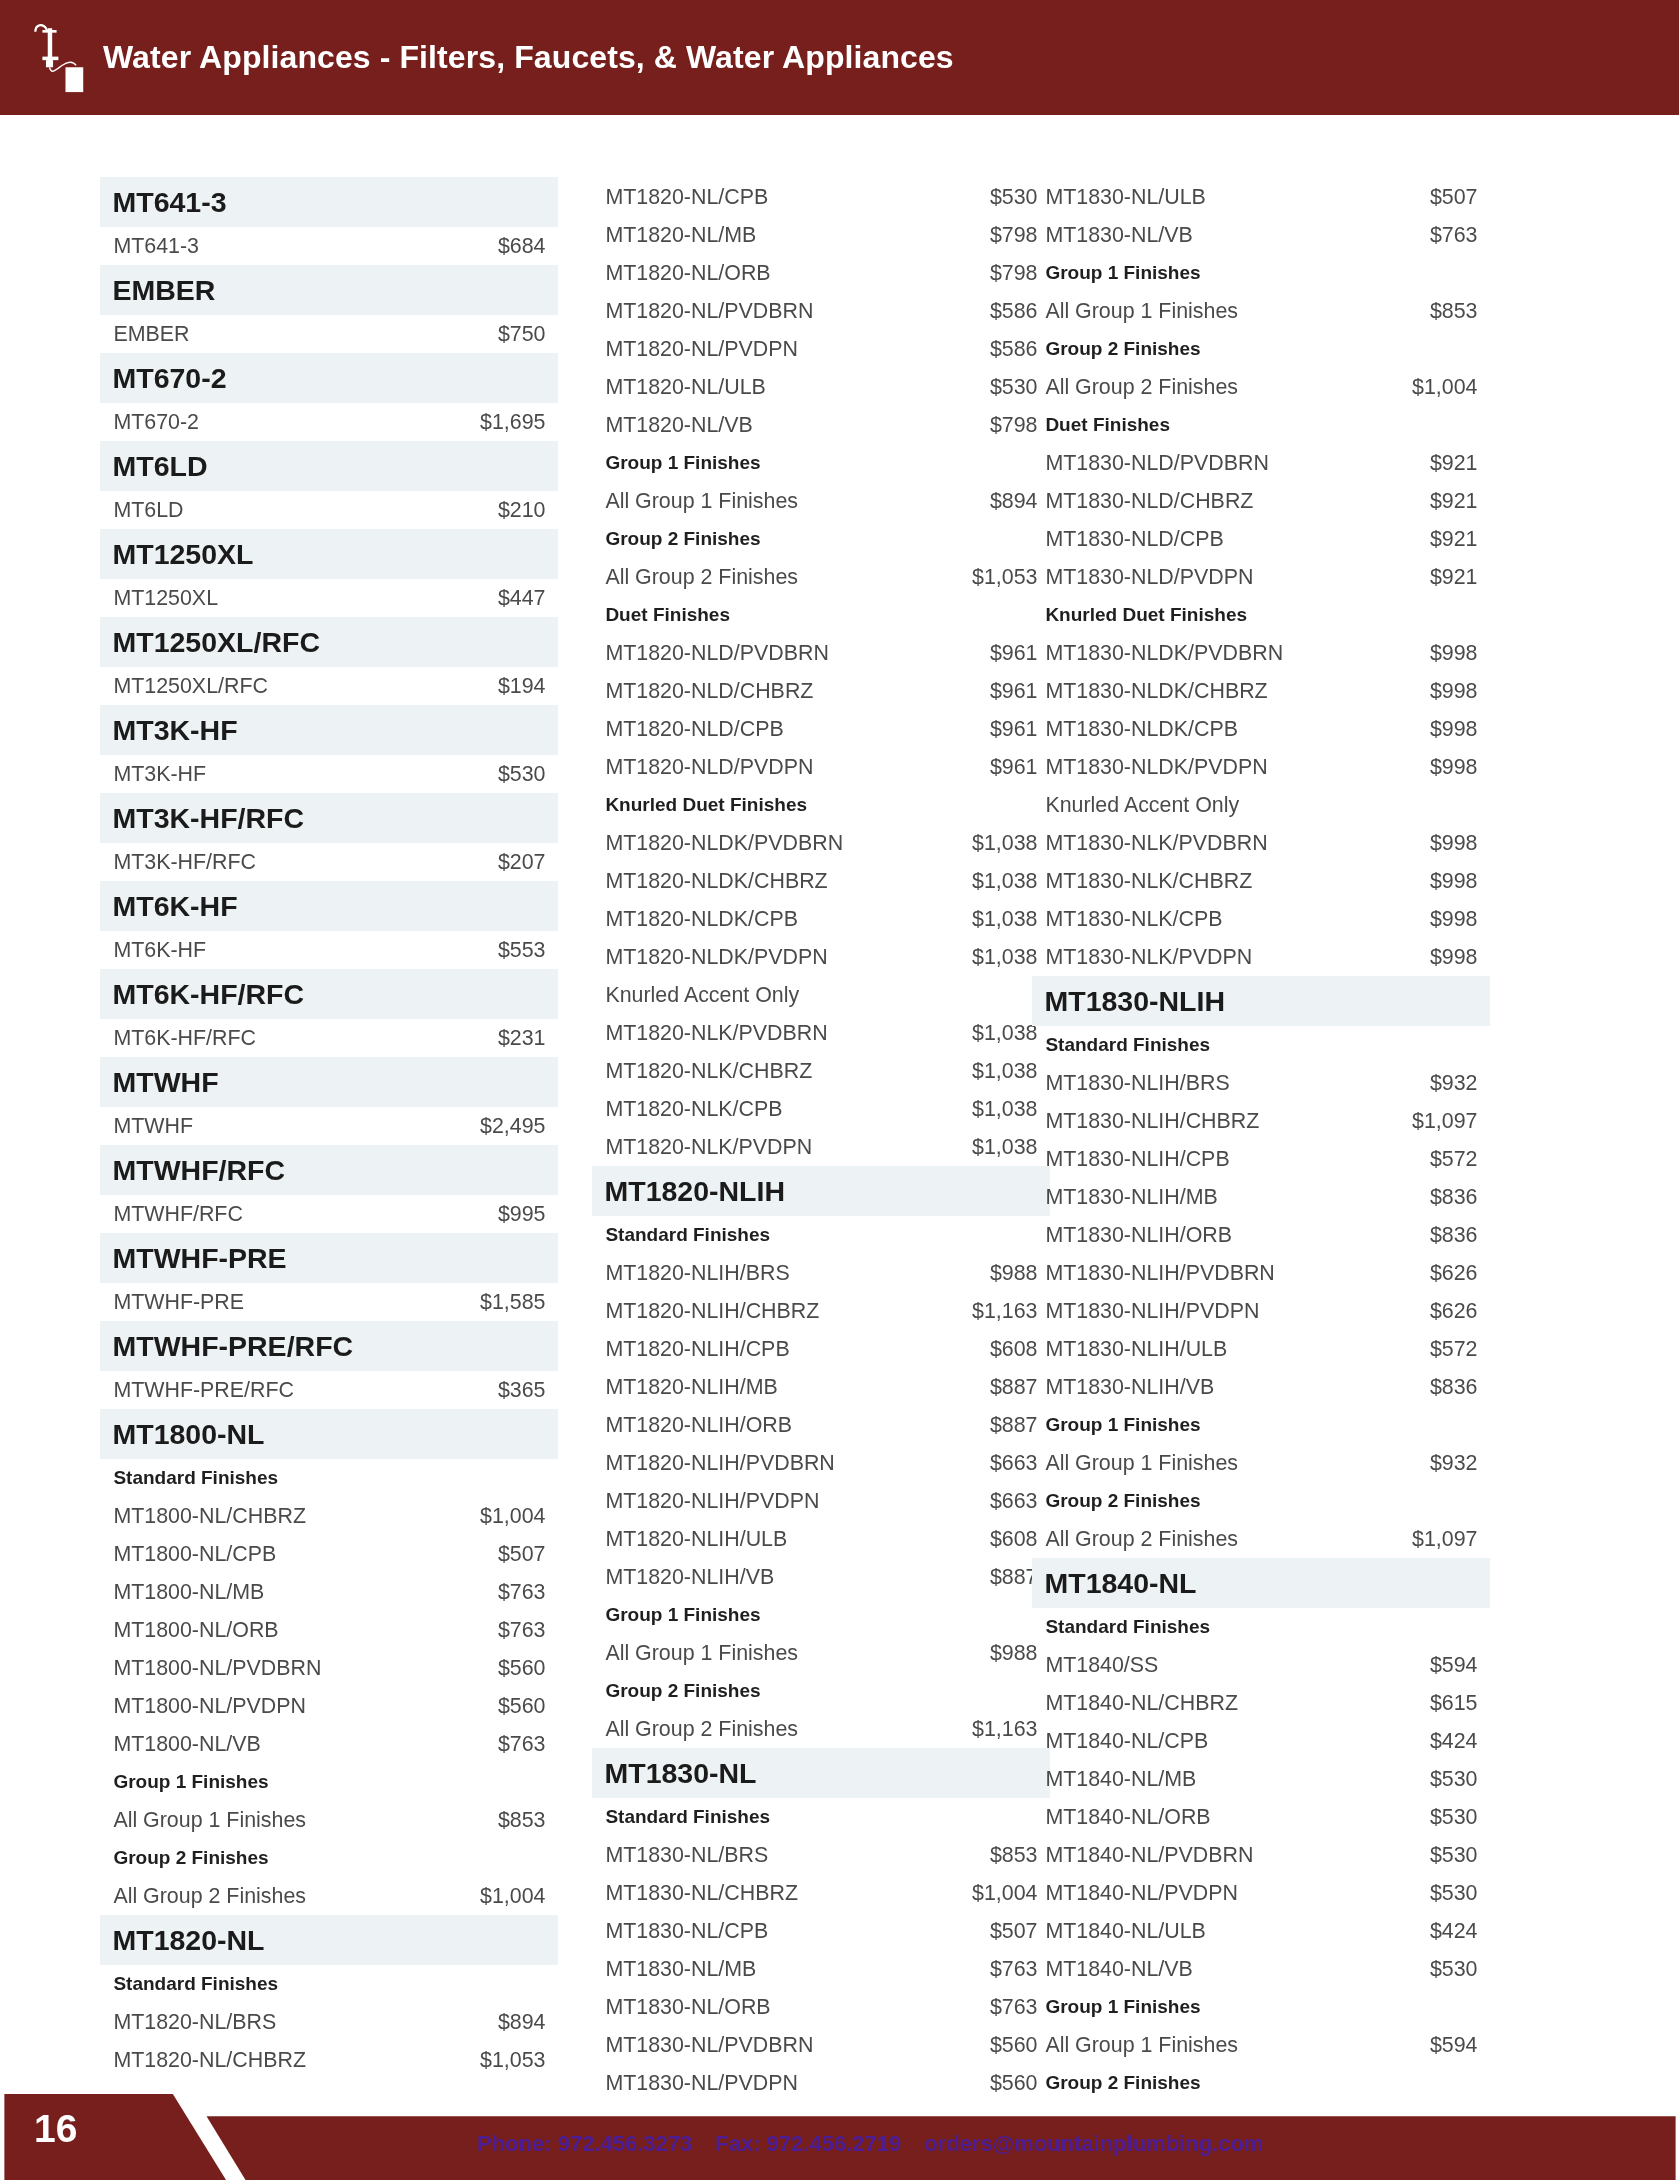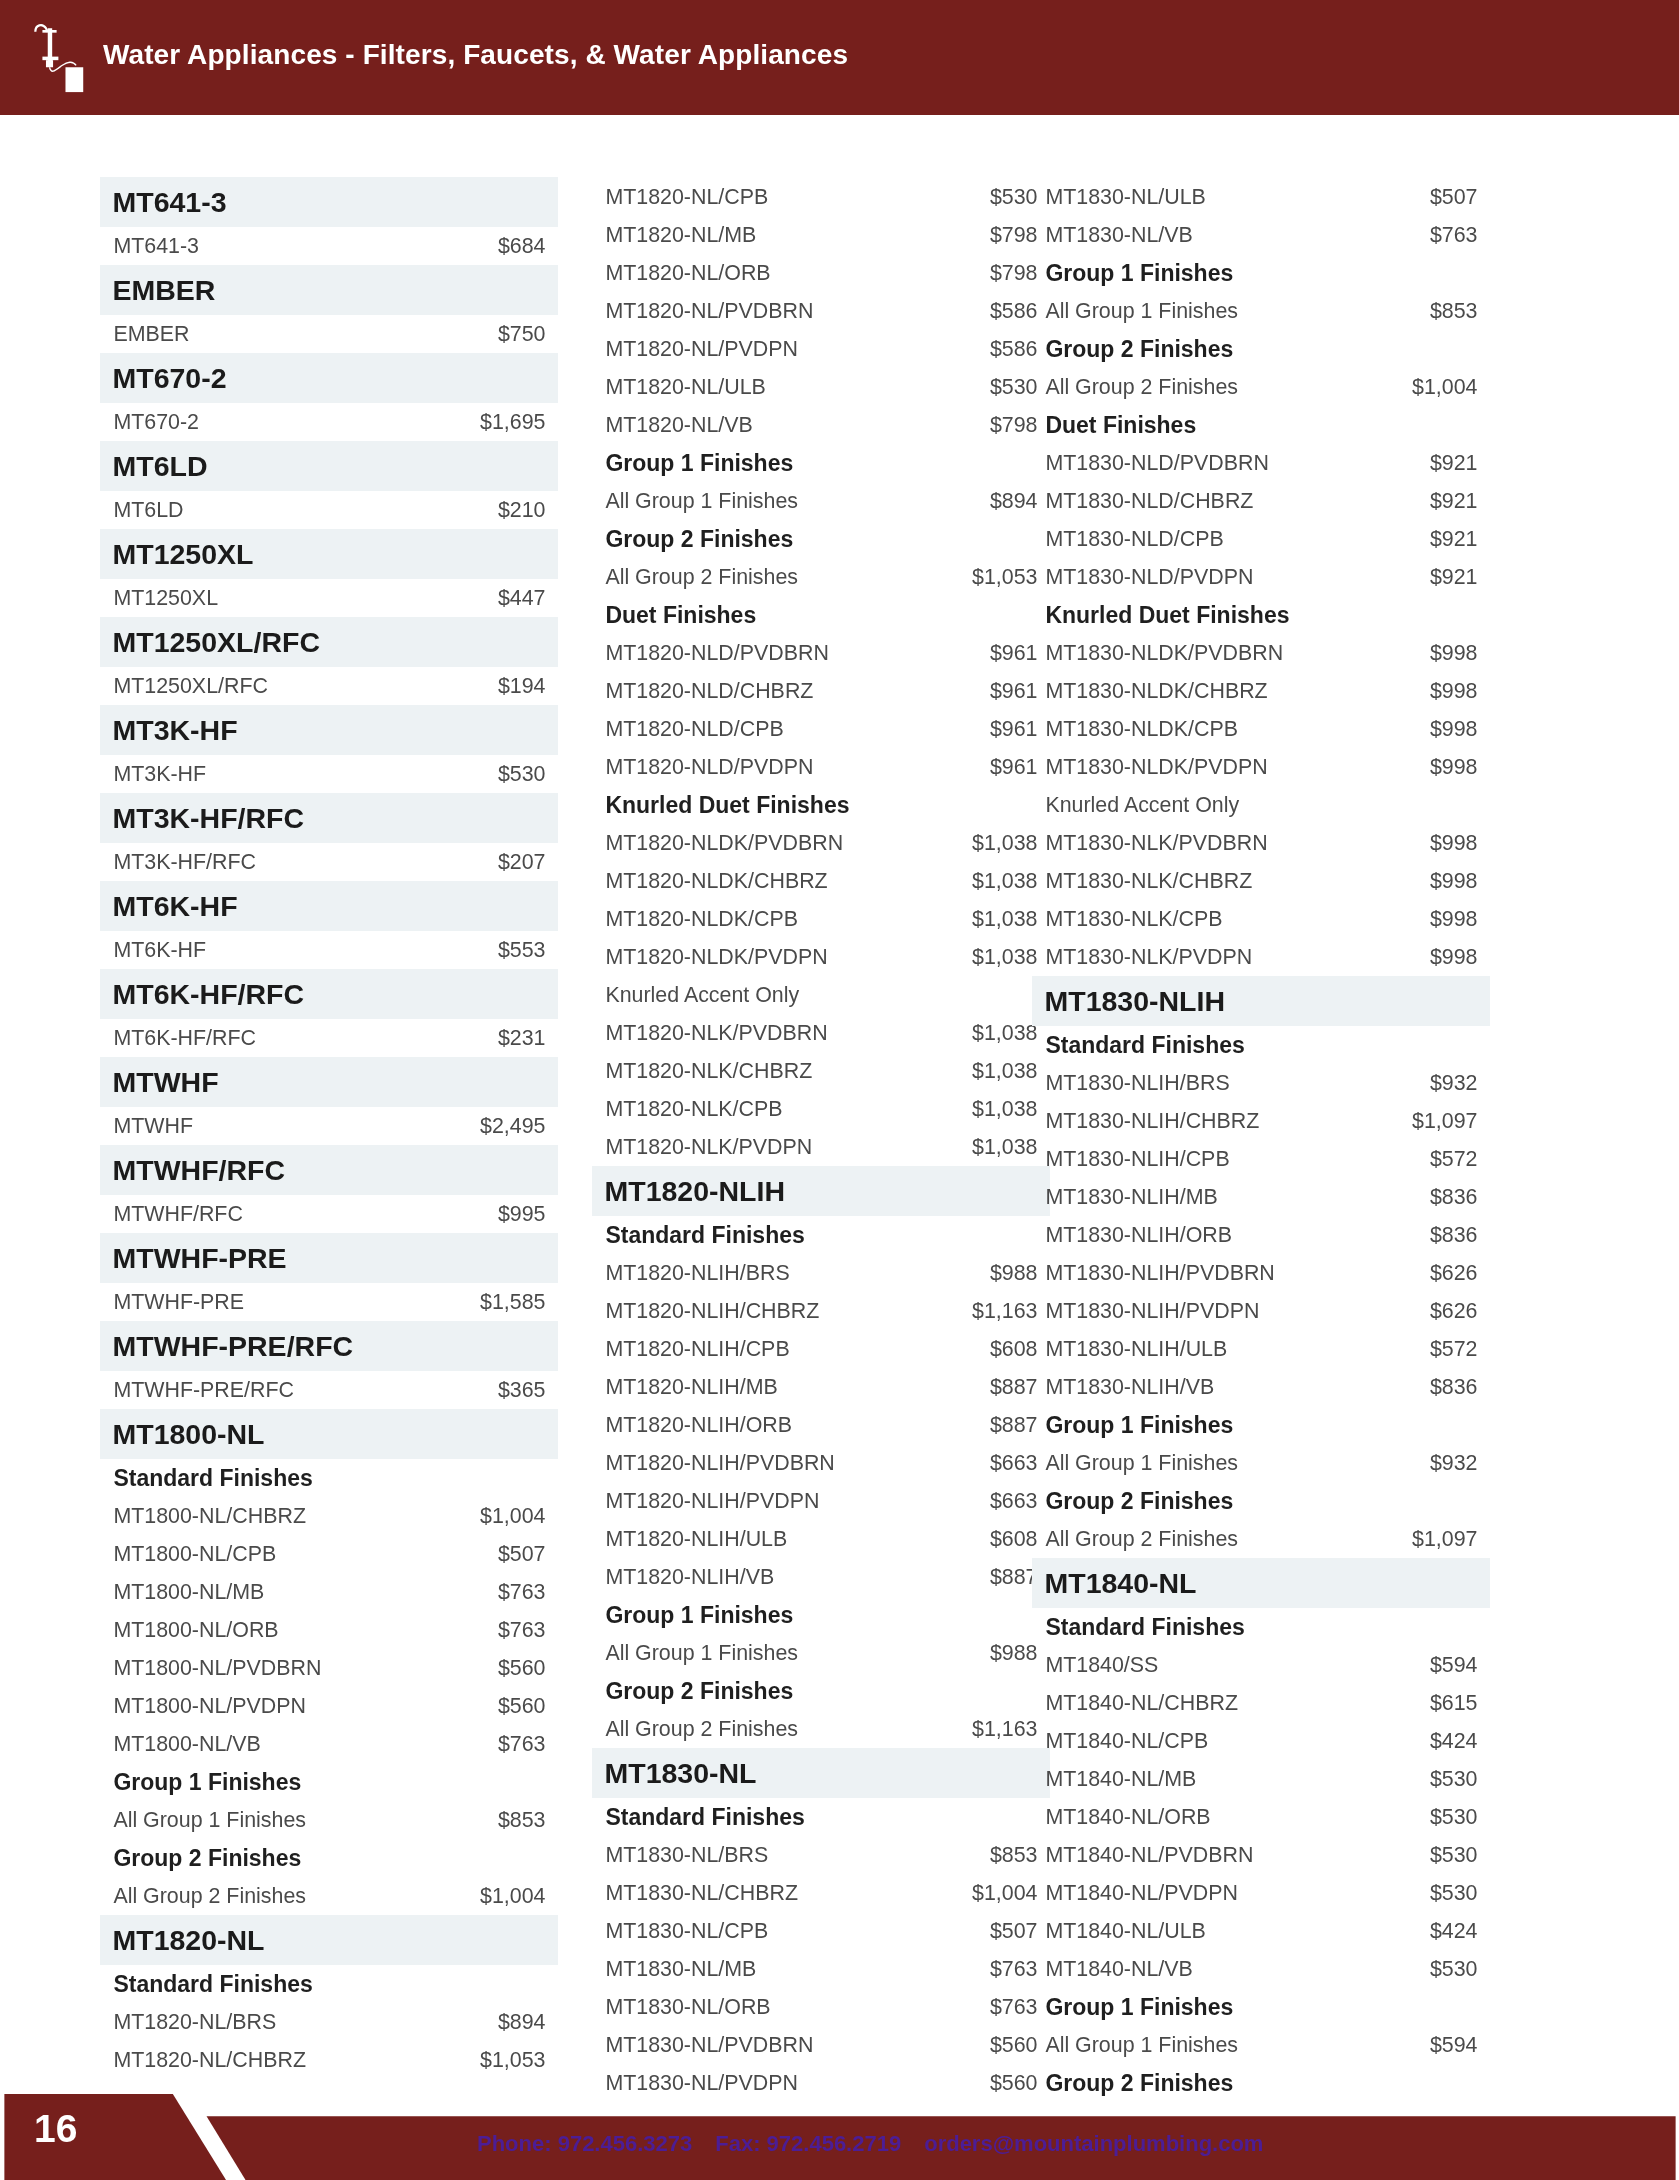--- a/index.html
+++ b/index.html
@@ -8,41 +8,41 @@
     background:#ffffff;
     font-family:"Liberation Sans", sans-serif;
   }
   .topbar {
     position:absolute; left:0; top:0; width:1680px; height:115px;
     background:#761f1c;
   }
   .topbar .icon { position:absolute; left:30px; top:21.4px; width:55px; height:73px; }
   .topbar .title {
     position:absolute; left:103px; top:39px;
-    color:#ffffff; font-weight:bold; font-size:28px; letter-spacing:0.1px;
+    color:#ffffff; font-weight:bold; font-size:32px; letter-spacing:0.1px;
     font-family:"Liberation Sans", sans-serif;
   }
   .col { position:absolute; top:163px; width:458px;margin-top:14px; }
   .col.c1 { left:100px; }
   .col.c2 { left:592px; top:164px; }
   .col.c3 { left:1032px; top:164px; }
   .row {
     display:flex; justify-content:space-between; align-items:center;
     height:38px; padding:0 12.5px 0 13.4px; box-sizing:border-box;
     font-size:21.4px; color:#4a4a4a; font-weight:300;
   }
   .row .price { text-align:right; }
   .band {
     height:50px; background:#edf2f4; display:flex; align-items:center;
     padding:0 12.5px; box-sizing:border-box;
     font-size:28.5px; font-weight:bold; color:#1b1b1b;
   }
   .sub {
     height:38px; display:flex; align-items:center; padding:0 13.4px; box-sizing:border-box;
-    font-size:23px; font-weight:bold; color:#1f1f1f;
+    font-size:19px; font-weight:bold; color:#1f1f1f;
   }
   .note {
     height:38px; display:flex; align-items:center; padding:0 13.4px; box-sizing:border-box;
     font-size:21.4px; color:#4a4a4a;
   }
   .footer { position:absolute; left:0; top:2094px; width:1680px; height:86px; }
   .footer svg { position:absolute; left:0; top:0; }
   .footer .page {
     position:absolute; left:34px; top:12.5px; color:#fff; font-weight:bold; font-size:39px;
   }

